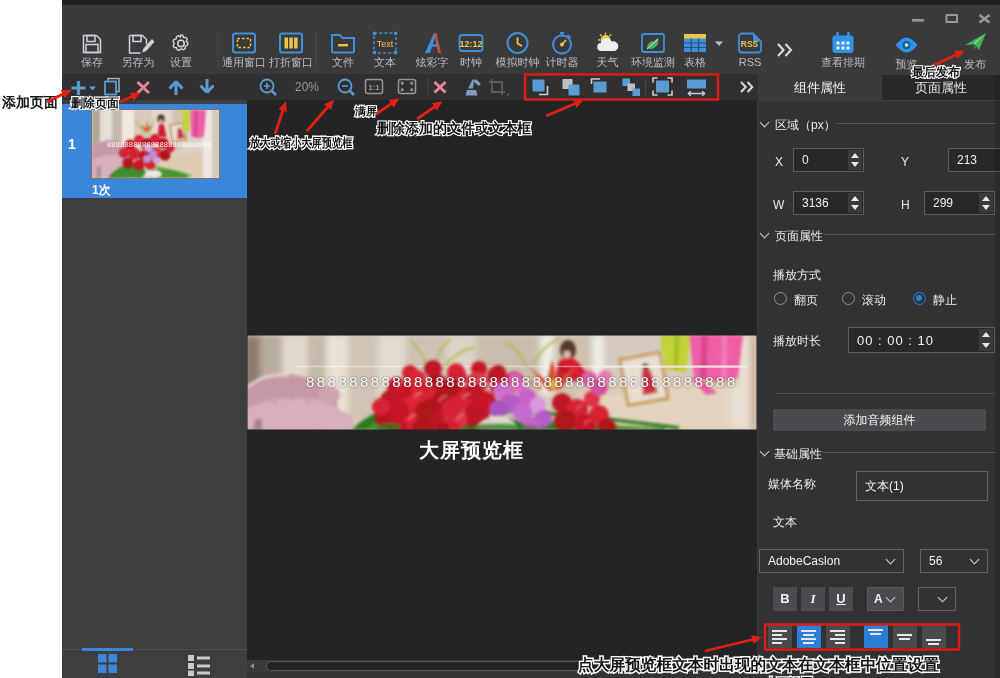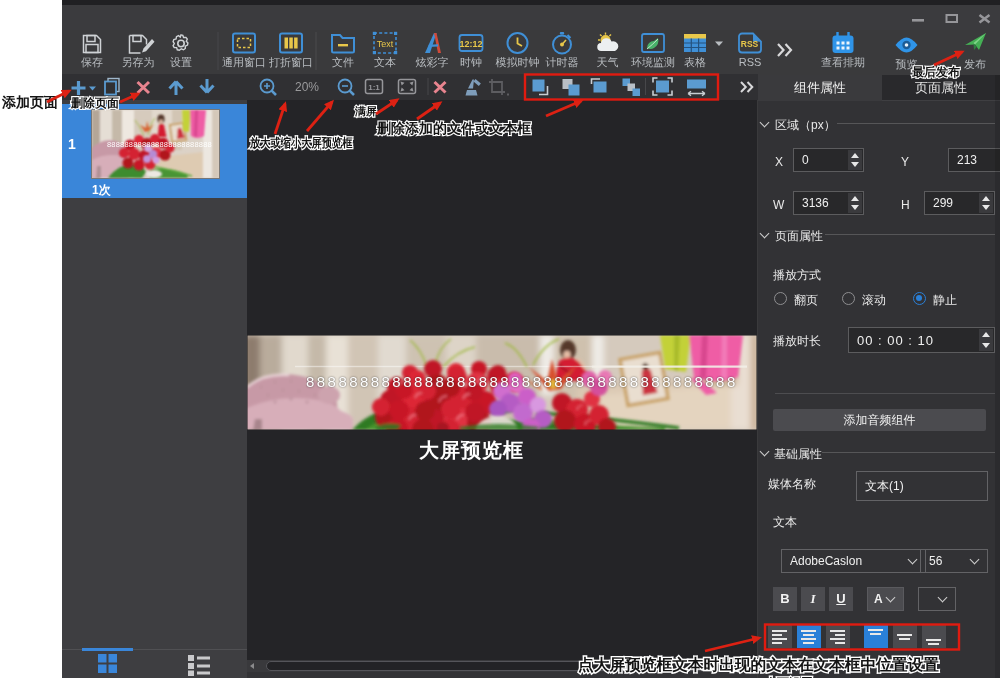--- a/index.html
+++ b/index.html
@@ -634,21 +634,21 @@
       <div class="tbtn" style="left:15px;top:334px;width:213px;height:22px;font-size:12px;line-height:22px;border-radius:2px;">添加音频组件</div>
 
       <div class="chev" style="left:3px;top:373px;"></div>
       <div class="seclbl" style="left:16px;top:371px;">基础属性</div>
       <div class="secline" style="left:64px;top:377px;width:173px;"></div>
       <div class="seclbl" style="left:10px;top:401px;font-family:Liberation Mono, monospace;">媒体名称</div>
       <div class="inbox" style="left:98px;top:396px;width:132px;height:30px;">
           <span class="v">文本(1)</span>
         </div>
       <div class="seclbl" style="left:15px;top:439px;">文本</div>
-      <div class="inbox dd" style="left:23px;top:474px;width:145px;height:24px;padding-left:48px;">
+      <div class="inbox dd" style="left:1px;top:474px;width:145px;height:24px;padding-left:48px;">
           <span class="v">AdobeCaslon</span>
         </div>
       <div class="inbox dd" style="left:162px;top:474px;width:68px;height:24px;">
           <span class="v">56</span>
         </div>
       <div class="tbtn" style="left:15px;top:512px;width:24px;height:24px;font-size:13px;line-height:24px;font-weight:bold;">B</div>
       <div class="tbtn" style="left:43px;top:512px;width:24px;height:24px;font-size:13px;line-height:24px;font-weight:bold;font-style:italic;font-family:'Liberation Serif',serif;">I</div>
       <div class="tbtn" style="left:71px;top:512px;width:24px;height:24px;font-size:13px;line-height:24px;font-weight:bold;text-decoration:underline;">U</div>
       <div class="inbox dd" style="left:109px;top:512px;width:37px;height:24px;background:#4b4b4f;border-color:#5a5a5e;">
           <span class="v" style="left:6px;font-weight:bold;">A</span>

